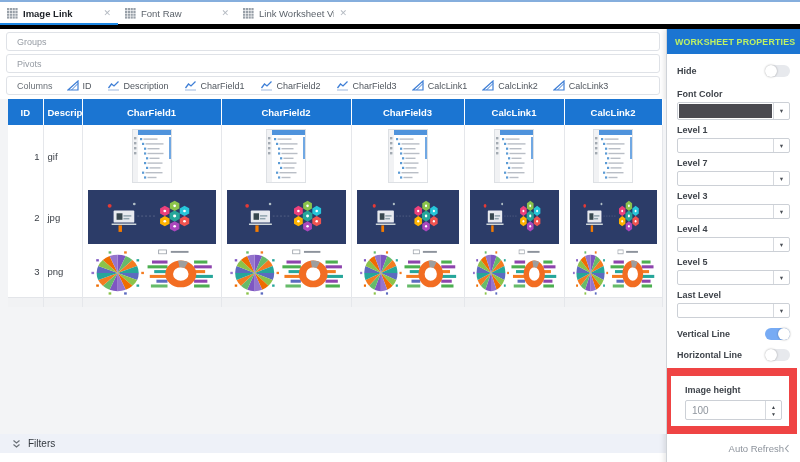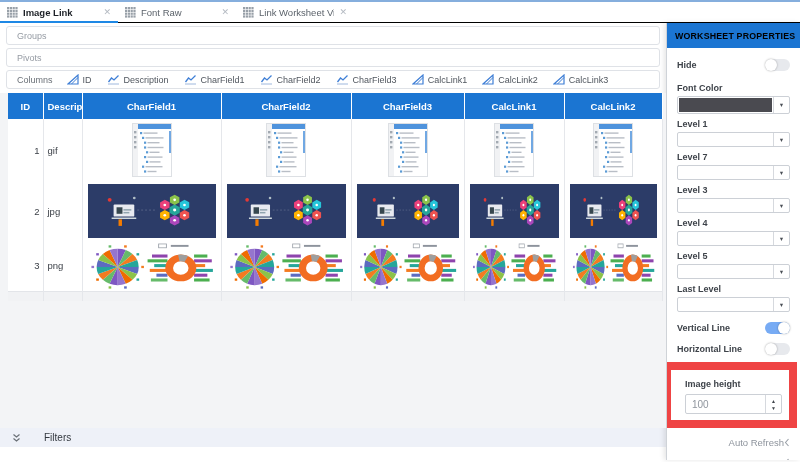--- a/index.html
+++ b/index.html
@@ -2,21 +2,21 @@
 <html><head>
 <meta charset="utf-8">
 <style>
   * { margin:0; padding:0; box-sizing:border-box; }
   html,body { width:800px; height:462px; overflow:hidden; }
   body { font-family:"Liberation Sans", sans-serif; background:#fff; }
   .app { position:relative; width:800px; height:462px; background:#fff; }
   .top-accent { height:2px; background:#85aedd; }
 
   
-  .tabstrip { height:21px; display:flex; background:#fff; border-bottom:1px solid #000000; }
+  .tabstrip { height:27px; display:flex; background:#fff; border-bottom:5px solid #000000; }
   .tab { width:118px; display:flex; align-items:center; gap:5px; padding:0 7px; position:relative; }
   .tab.active::after { content:""; position:absolute; left:0; right:0; bottom:-1px; height:2px; background:#1e88e5; }
   .tab-label { flex:1; font-size:9.5px; color:#5c636b; white-space:nowrap; overflow:hidden; }
   .tab.active .tab-label { color:#1d2127; font-weight:bold; }
   .tab-close { color:#b4bac2; font-size:9px; line-height:1; }
 
   
   .main { display:flex; height:437px; }
   .left { width:666px; display:flex; flex-direction:column; background:#fff; }
 
@@ -35,28 +35,28 @@
                 border-right:1px solid rgba(255,255,255,.45); overflow:hidden; white-space:nowrap; }
   table.ws th.al { text-align:left; padding-left:4px; }
   table.ws td { border-right:1px solid #e5e7eb; background:#fff; text-align:center;
                 vertical-align:middle; overflow:hidden; font-size:9.5px; color:#3c4148; }
   table.ws td.idc { text-align:right; padding-right:3px; }
   table.ws td.dsc { text-align:left; padding-left:4px; }
   table.ws tr.ftr td { background:#f1f2f4; border-top:1px solid #e3e5e9; height:10px; }
   .cell-img { display:inline-block; vertical-align:middle; }
 
   .filters-bar { flex:none; height:19px; background:#eef1f8; display:flex; align-items:center;
-                 gap:23px; padding:0 12px; }
+                 gap:7px; padding:0 12px; }
   .filters-label { font-size:10px; color:#33383f; }
   .bottom-gap { flex:none; height:13px; background:#fff; }
 
   
   .panel { width:134px; background:#fff; border-left:1px solid #cfd3d8;
            box-shadow:-2px 0 5px rgba(0,0,0,.10); display:flex; flex-direction:column; }
-  .panel-header { flex:none; height:25px; background:#1b75d2; color:#000000; display:flex;
+  .panel-header { flex:none; height:25px; background:#1b75d2; color:#bef264; display:flex;
                   align-items:center; justify-content:space-between; padding:0 8px; }
   .panel-title { font-size:8.8px; font-weight:bold; letter-spacing:.2px; white-space:nowrap; }
   .panel-body { flex:1; padding:4px 10px 0 10px; overflow:hidden; }
   .p-row { display:flex; align-items:center; justify-content:space-between; }
   .p-label { font-size:9px; font-weight:bold; color:#3e434a; }
   .hide-row { margin-top:6px; height:14px; }
   .flabel { display:block; margin-top:11px; }
   .llabel { display:block; margin-top:5px; }
   .dd { height:15px; margin-top:3px; border:1px solid #ccd0d6; border-radius:2px; background:#fff;
         display:flex; align-items:stretch; }

